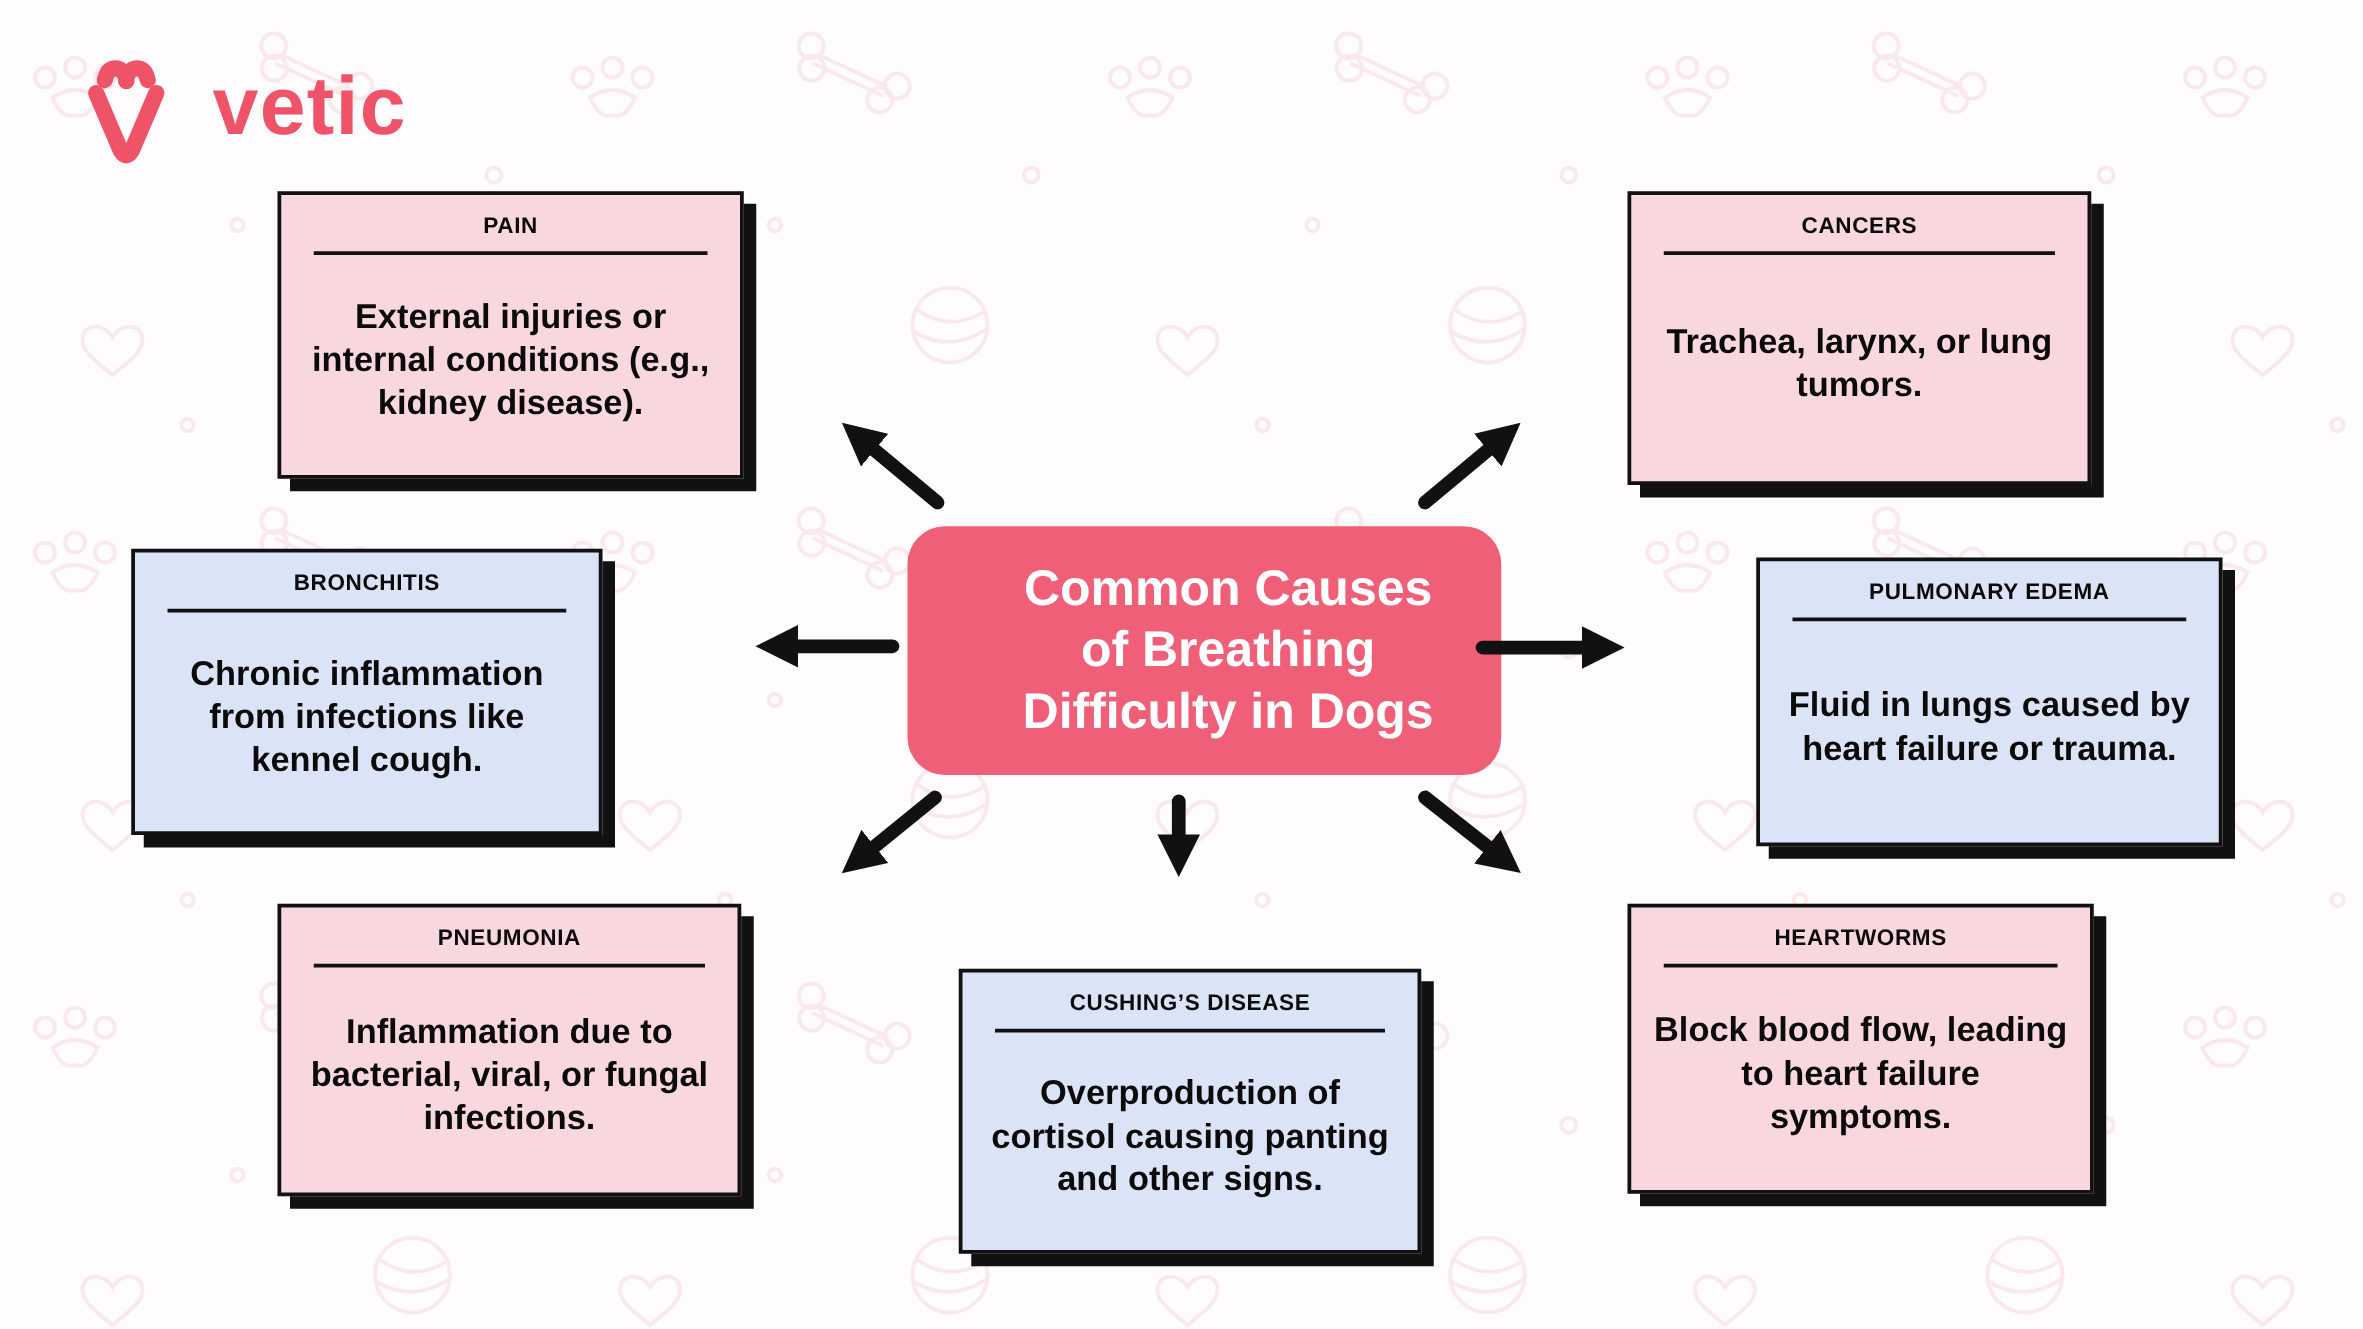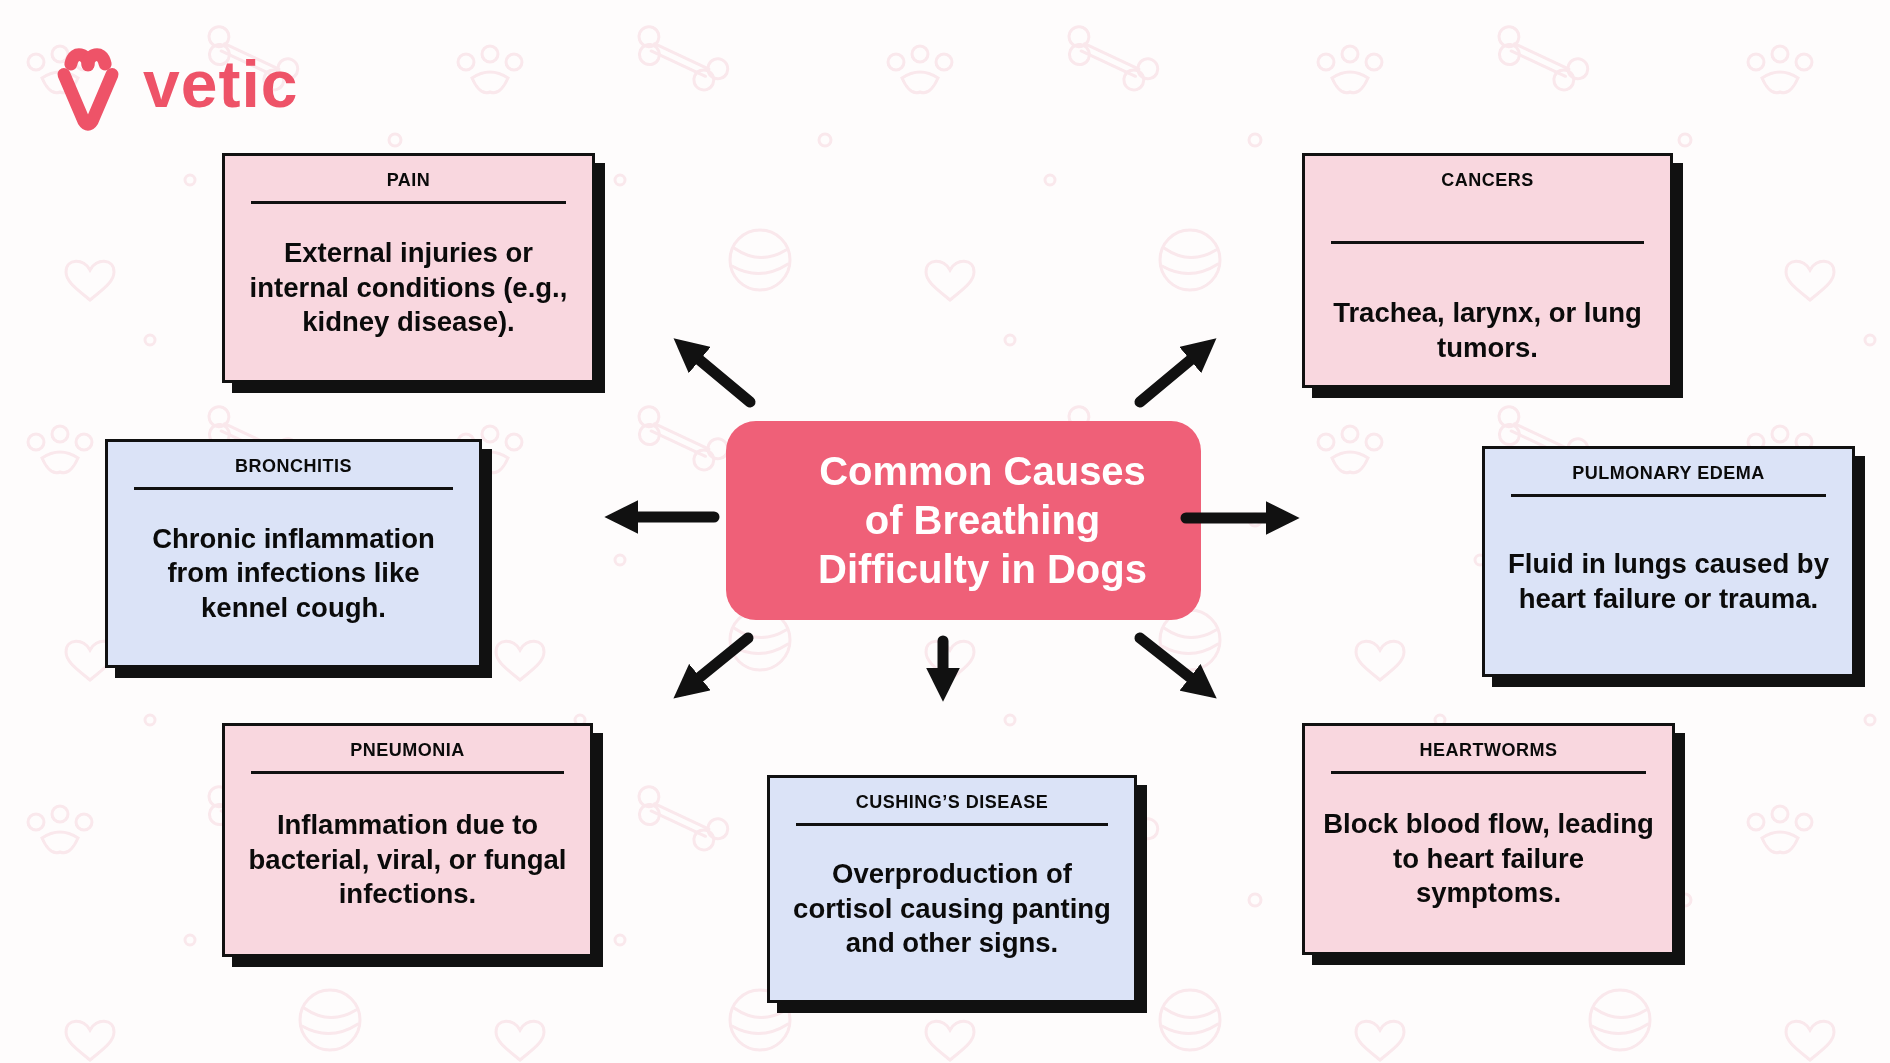--- a/index.html
+++ b/index.html
@@ -23,25 +23,25 @@
     pointer-events: none;
   }
   .layer {
     position: absolute;
     inset: 0;
     z-index: 1;
   }
   
   .logo {
     position: absolute;
-    left: 45px;
+    left: 58px;
     top: 40px;
     display: flex;
     align-items: center;
-    gap: 12px;
+    gap: 26px;
   }
   .logo-word {
     color: #ee5368;
     font-size: 66px;
     font-weight: 800;
     letter-spacing: 1px;
     line-height: 1;
     padding-bottom: 10px;
   }
   
@@ -189,37 +189,37 @@
     </div>
 
     <section class="card pink" style="left:222px; top:153px; width:373px; height:230px;">
       <h2 class="card-title">PAIN</h2>
       <div class="rule"></div>
       <div class="card-body">
           <p>External injuries or internal conditions (e.g., kidney disease).</p>
         </div>
     </section>
 
-    <section class="card pink" style="left:1302px; top:153px; width:371px; height:235px;gap:40px;">
+    <section class="card pink" style="left:1302px; top:153px; width:371px; height:235px;">
       <h2 class="card-title">CANCERS</h2>
       <div class="rule"></div>
       <div class="card-body">
           <p>Trachea, larynx, or lung tumors.</p>
         </div>
     </section>
 
     <section class="card blue" style="left:105px; top:439px; width:377px; height:229px;">
       <h2 class="card-title">BRONCHITIS</h2>
       <div class="rule"></div>
       <div class="card-body">
           <p>Chronic inflammation from infections like kennel cough.</p>
         </div>
     </section>
 
-    <section class="card blue" style="left:1482px; top:446px; width:373px; height:231px;">
+    <section class="card blue" style="left:1405px; top:446px; width:373px; height:231px;">
       <h2 class="card-title">PULMONARY EDEMA</h2>
       <div class="rule"></div>
       <div class="card-body">
           <p>Fluid in lungs caused by heart failure or trauma.</p>
         </div>
     </section>
 
     <section class="card pink" style="left:222px; top:723px; width:371px; height:234px;">
       <h2 class="card-title">PNEUMONIA</h2>
       <div class="rule"></div>

